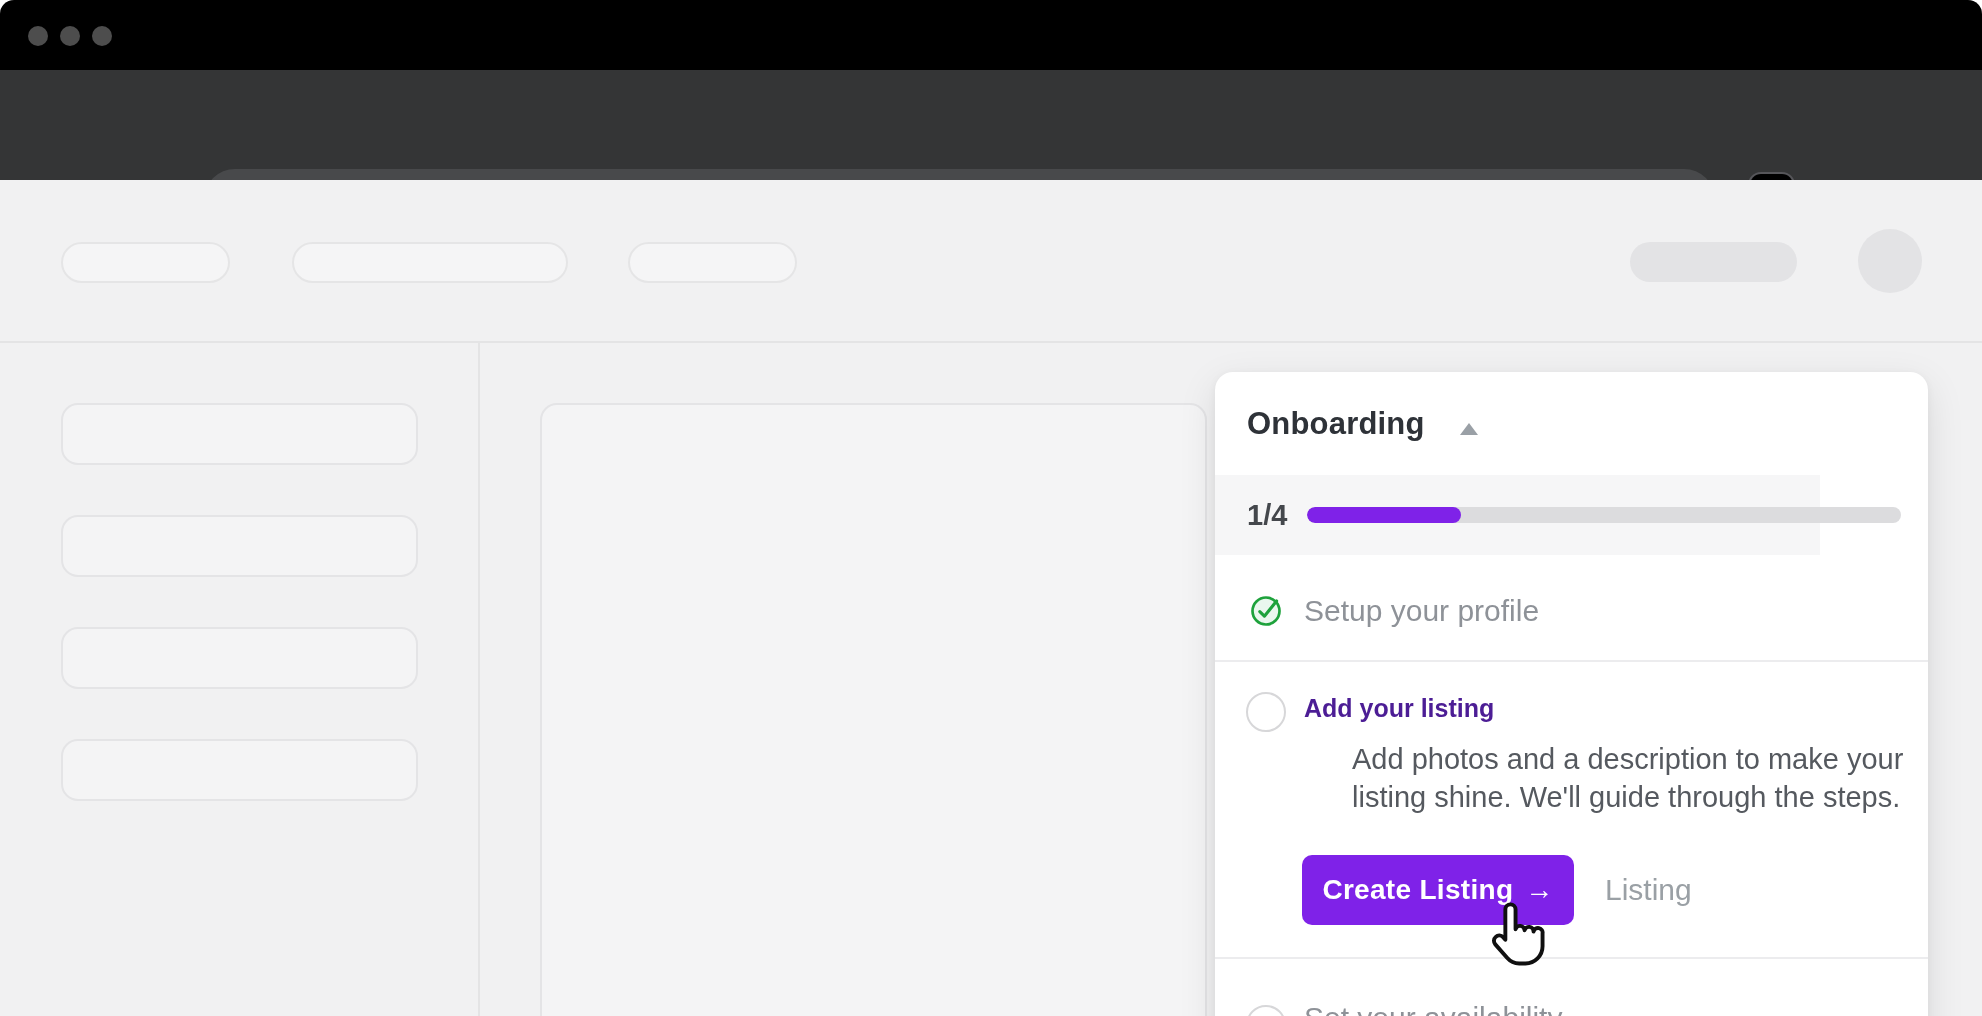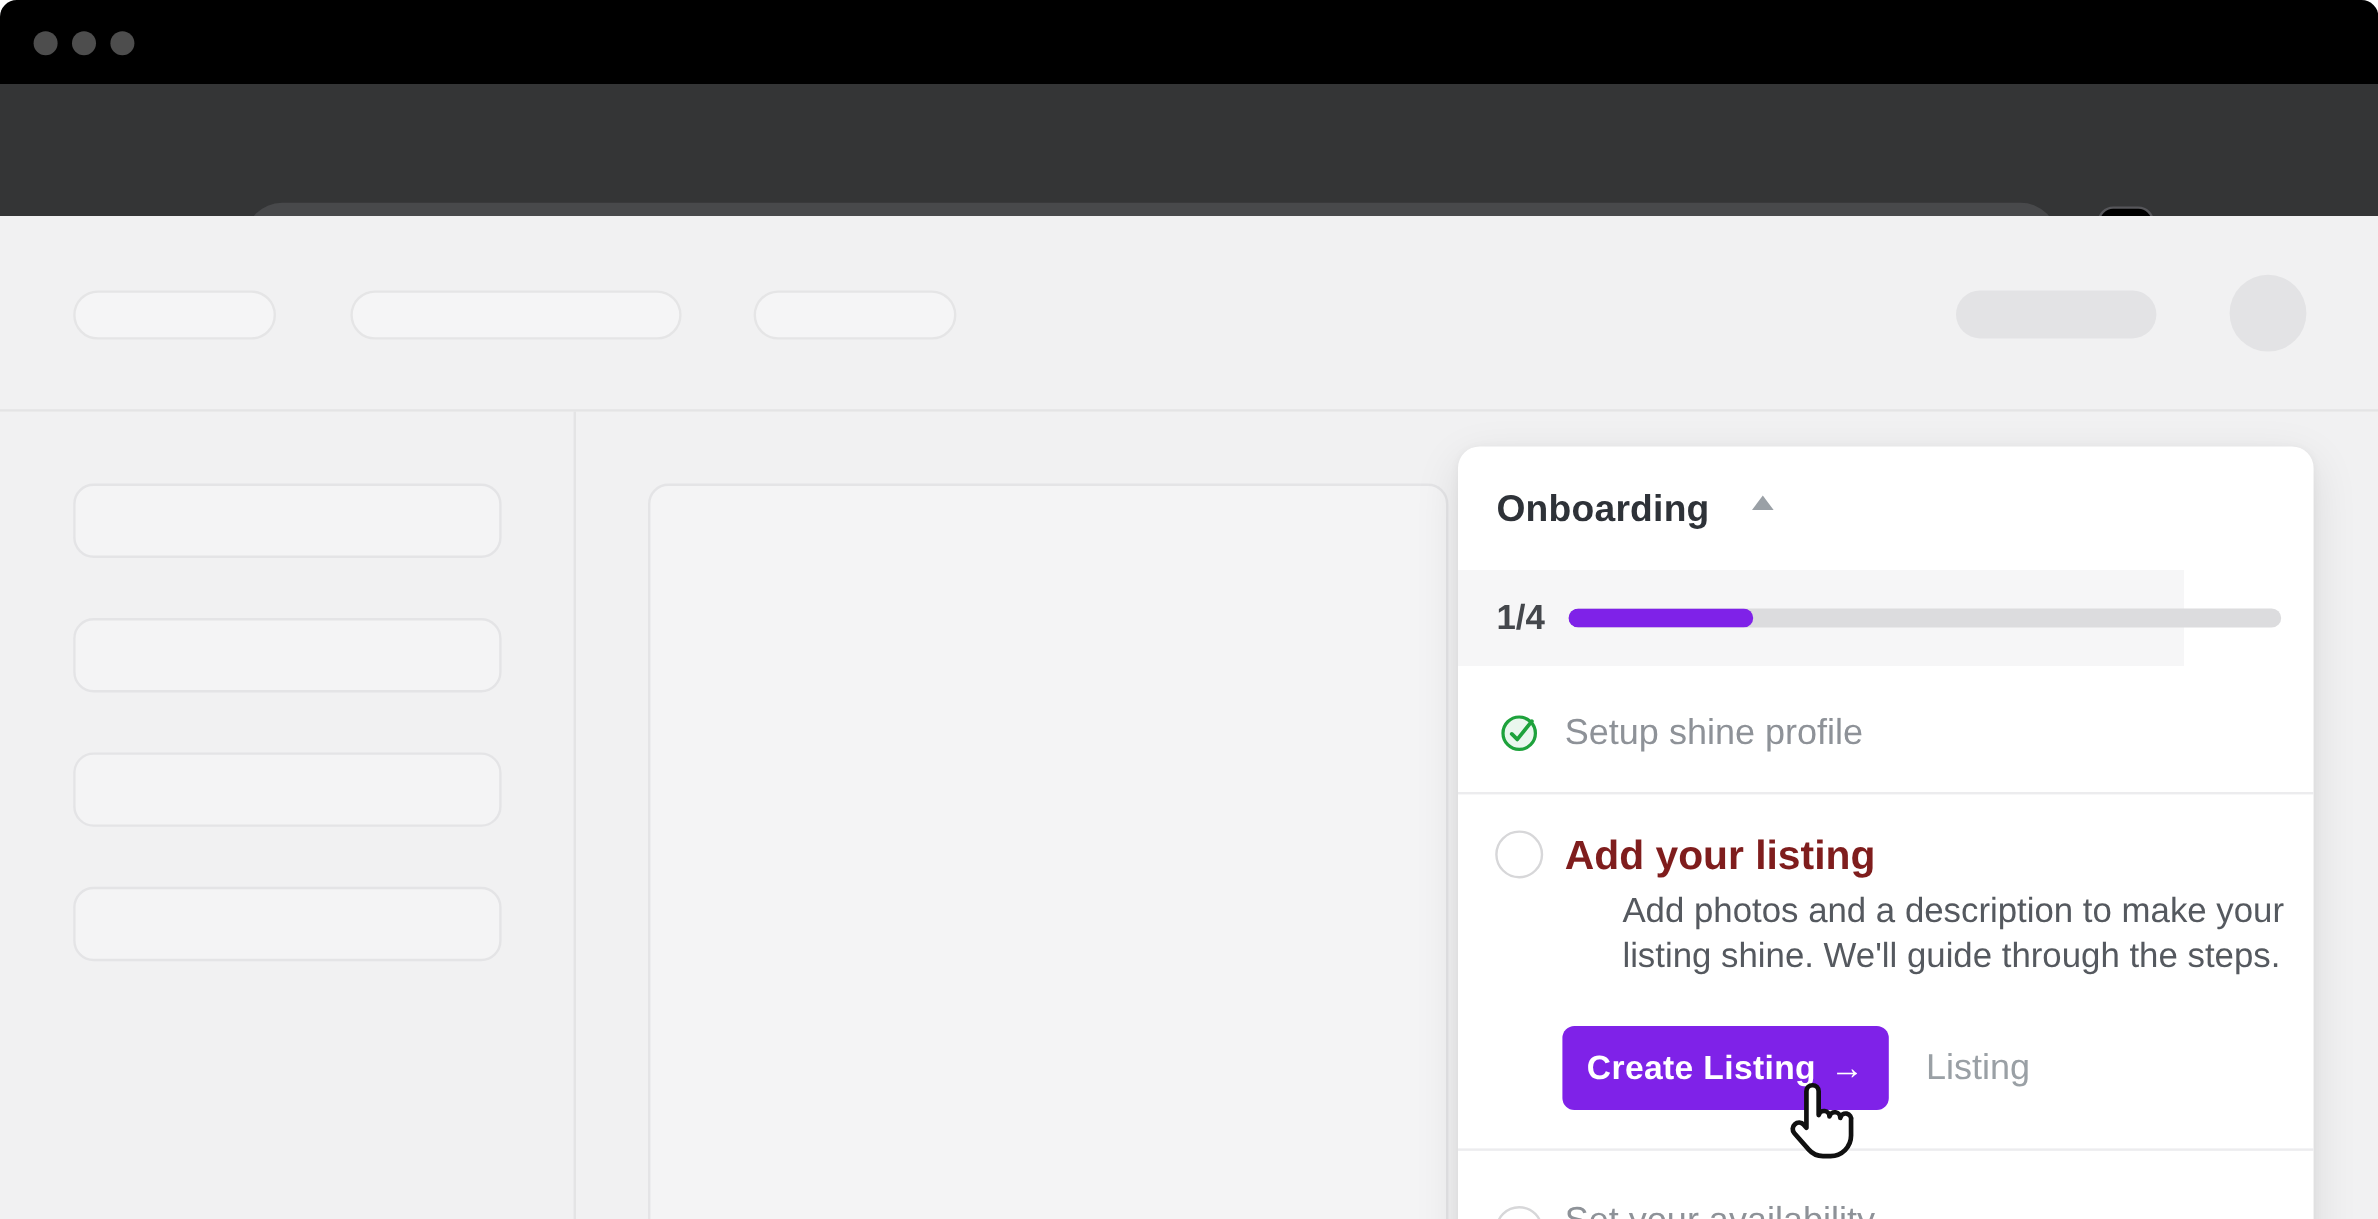--- a/index.html
+++ b/index.html
@@ -26,31 +26,31 @@
   .skel-pill{position:absolute;height:41px;border-radius:22px;border:2px solid #e5e5e6;background:#f5f5f6;box-sizing:border-box;}
   .skel-fill-pill{position:absolute;left:1630px;top:242px;width:167px;height:40px;border-radius:20px;background:#e3e3e5;}
   .skel-avatar{position:absolute;left:1858px;top:229px;width:64px;height:64px;border-radius:50%;background:#e3e3e5;}
   .h-div{position:absolute;left:0;top:341px;width:1982px;height:2px;background:#e4e4e5;}
   .v-div{position:absolute;left:478px;top:343px;width:2px;height:673px;background:#e4e4e5;}
   .skel-box{position:absolute;left:61px;width:357px;height:62px;border-radius:17px;border:2px solid #e4e4e6;background:#f4f4f5;box-sizing:border-box;}
   .skel-main{position:absolute;left:540px;top:403px;width:667px;height:660px;border-radius:17px;border:2px solid #e4e4e6;background:#f4f4f5;box-sizing:border-box;}
   
   .card{position:absolute;left:1215px;top:372px;width:713px;height:720px;background:#fff;border-radius:18px;
     box-shadow:0 12px 38px rgba(0,0,0,.10), 0 2px 8px rgba(0,0,0,.05);}
-  .card-header{position:absolute;left:32px;top:34px;display:flex;align-items:flex-start;gap:31px;}
+  .card-header{position:absolute;left:32px;top:34px;display:flex;align-items:flex-end;gap:31px;}
   .card-title{font-size:31px;font-weight:bold;color:#2e3238;letter-spacing:.2px;}
   .caret-btn{display:flex;align-items:center;justify-content:center;width:26px;height:26px;}
   .progress-band{position:absolute;left:0;top:103px;width:605px;height:80px;background:#f6f6f7;display:flex;align-items:center;}
   .progress-count{position:absolute;left:32px;font-size:29px;font-weight:600;color:#44474c;}
   .progress-track{position:absolute;left:92px;width:594px;height:16px;border-radius:8px;background:#dcdcde;overflow:hidden;}
   .progress-fill{height:100%;border-radius:8px;background:var(--accent,#7f22e8);}
   .row-divider{position:absolute;left:0;width:713px;height:2px;background:#ececee;}
   .step-circle{position:absolute;left:31px;width:40px;height:40px;border-radius:50%;border:2px solid #d7d7d9;background:#fff;box-sizing:border-box;}
   .step-label{position:absolute;left:89px;font-size:30px;color:#8e9298;}
-  .step-heading{position:absolute;left:89px;font-size:34px;font-weight:bold;color:#7f1d1d;}
+  .step-heading{position:absolute;left:89px;font-size:25px;font-weight:bold;color:#4c1d95;}
   .step-desc{position:absolute;left:89px;width:595px;font-size:29px;line-height:38px;color:#55595f;margin-left:48px;}
   .cta-btn{position:absolute;left:87px;top:483px;width:272px;height:70px;border:none;border-radius:10px;
     background:var(--accent,#7f22e8);color:#fff;font-family:inherit;font-size:28px;font-weight:bold;
     display:flex;align-items:center;justify-content:center;gap:12px;letter-spacing:.3px;}
   .snooze{position:absolute;left:390px;top:483px;height:70px;line-height:70px;font-size:30px;color:#9aa0a5;}
   
   .cursor{position:absolute;left:1486px;top:900px;}
 </style>
 </head>
 <body>
@@ -160,21 +160,21 @@
       <div class="progress-track">
         <div class="progress-fill" style="width: 26%;"></div>
       </div>
     </div>
 
     <div>
       <svg class="step-circle" style="top:218px;border:none" width="40" height="40" viewBox="0 0 40 40">
         <circle cx="20" cy="21" r="13.5" fill="#eaf7ee" stroke="var(--success,#1ea23c)" stroke-width="2.7"></circle>
         <path d="M13.8 21.6l4.6 4.6L30.6 11" fill="none" stroke="var(--success,#1ea23c)" stroke-width="3.1" stroke-linecap="round" stroke-linejoin="round"></path>
       </svg>
-      <div class="step-label" style="top:222px">Setup shine profile</div>
+      <div class="step-label" style="top:222px">Setup your profile</div>
     </div>
     <div class="row-divider" style="top:288px"></div>
 
     <div>
       <div class="step-circle" style="top:320px"></div>
       <div class="step-heading" style="top:322px">Add your listing</div>
       <div class="step-desc" style="top:368px">Add photos and a description to make your listing shine. We'll guide through the steps.</div>
       <button class="cta-btn">
         <span>Create Listing</span>
         <span>→</span>

